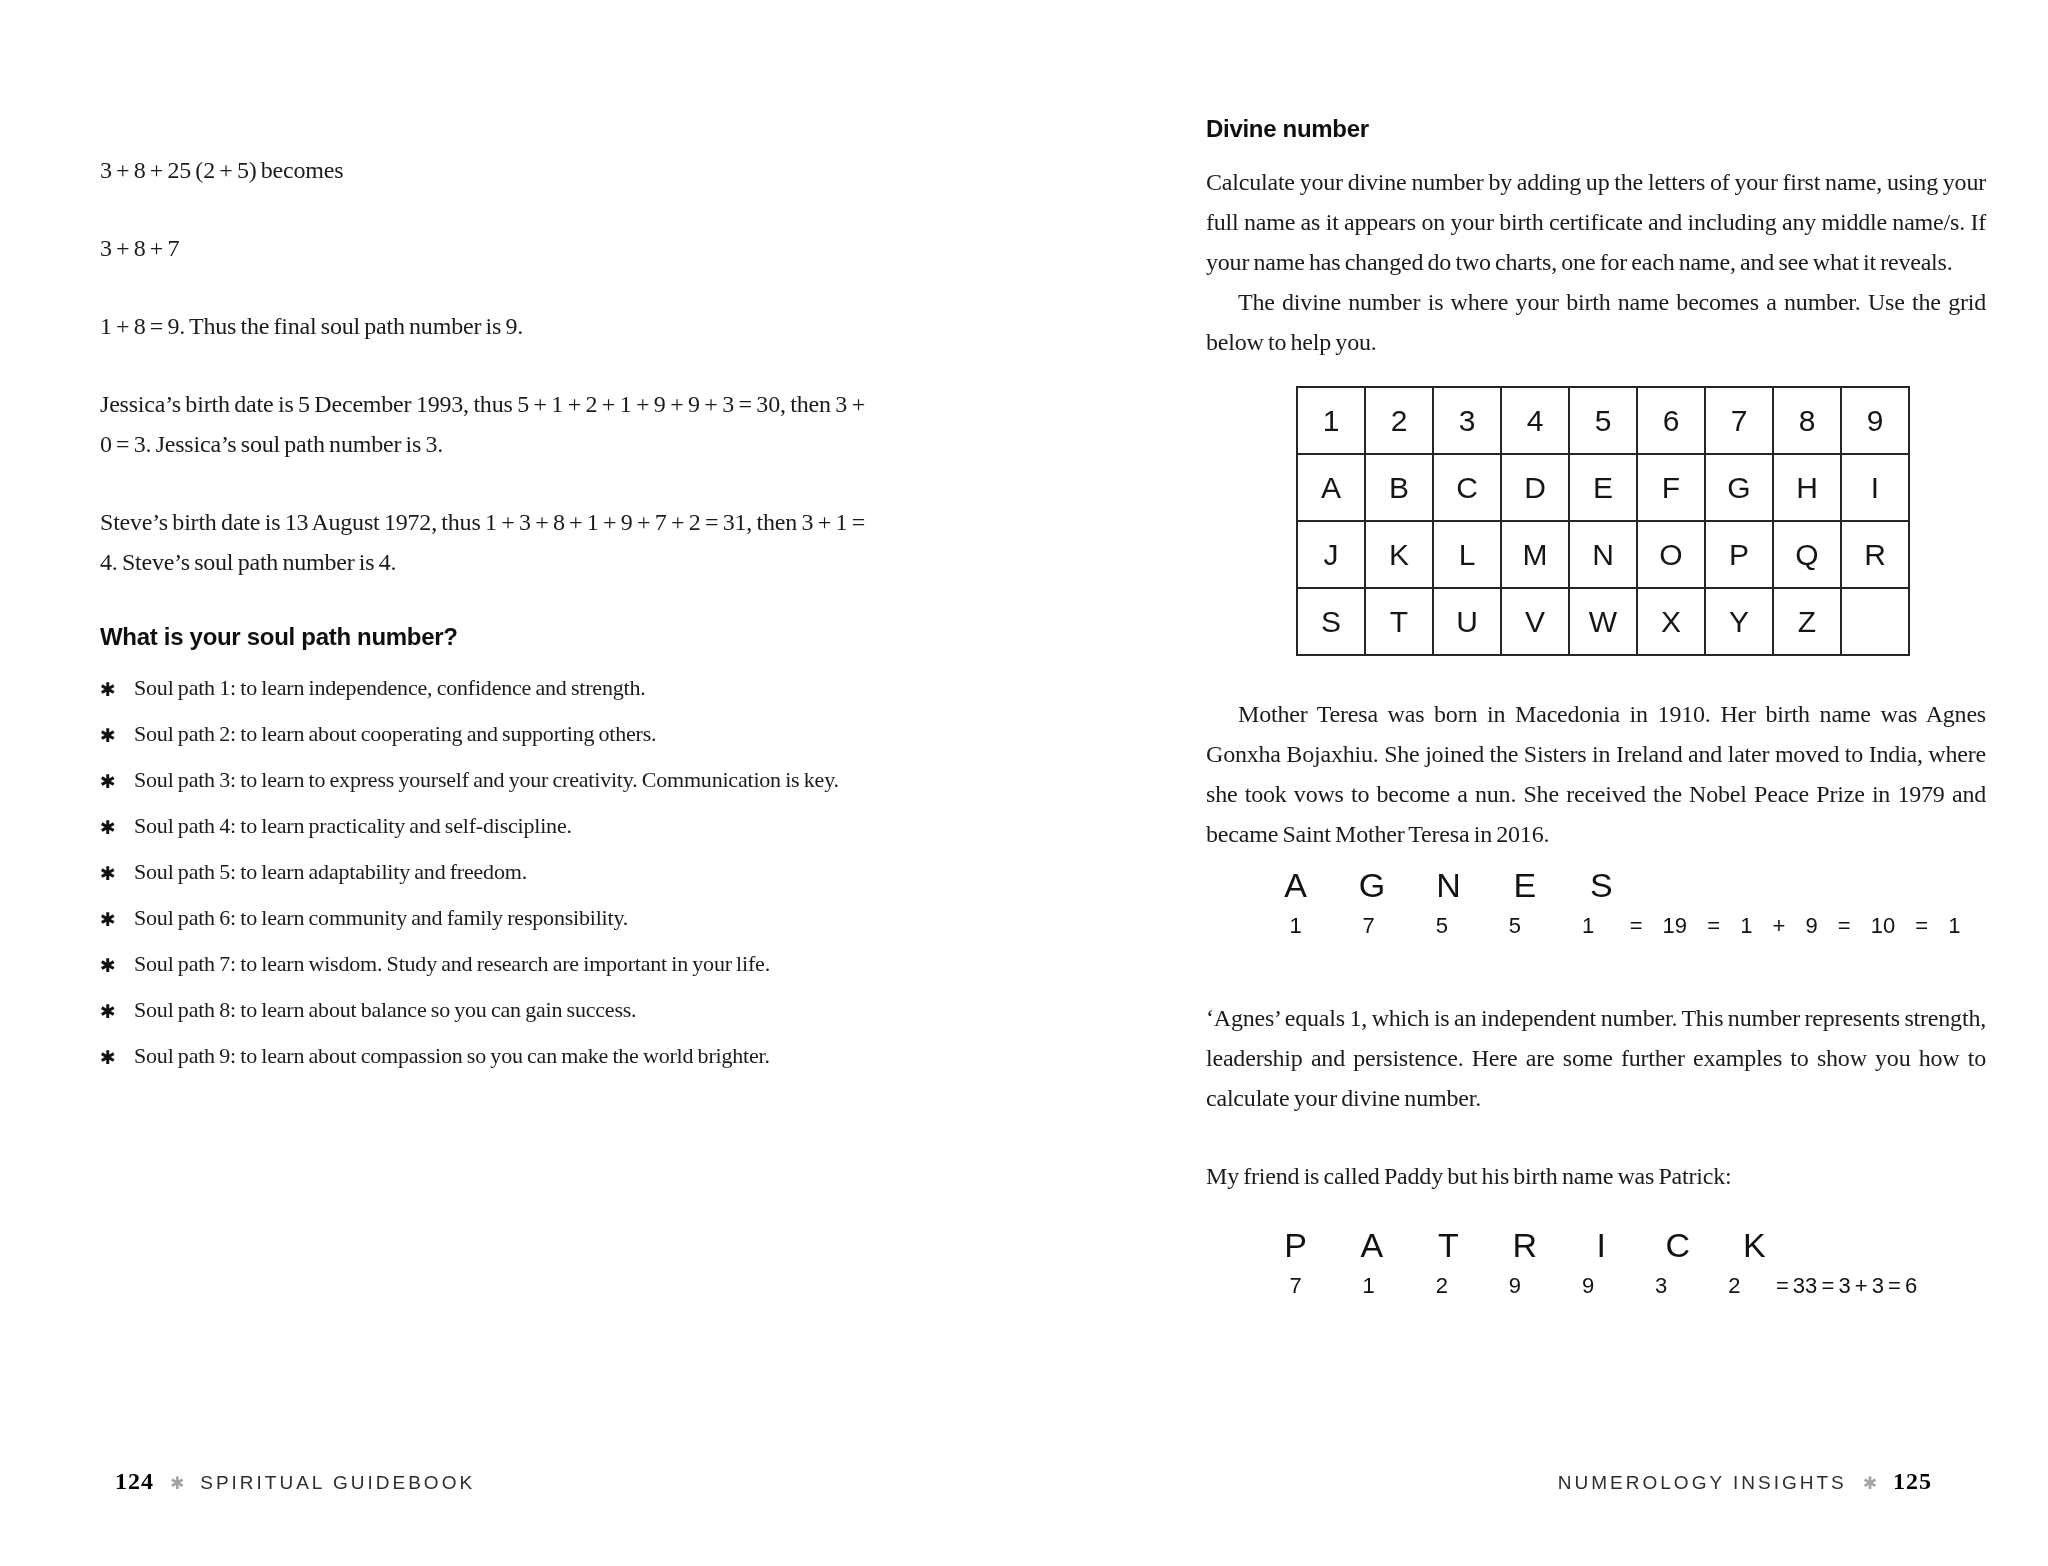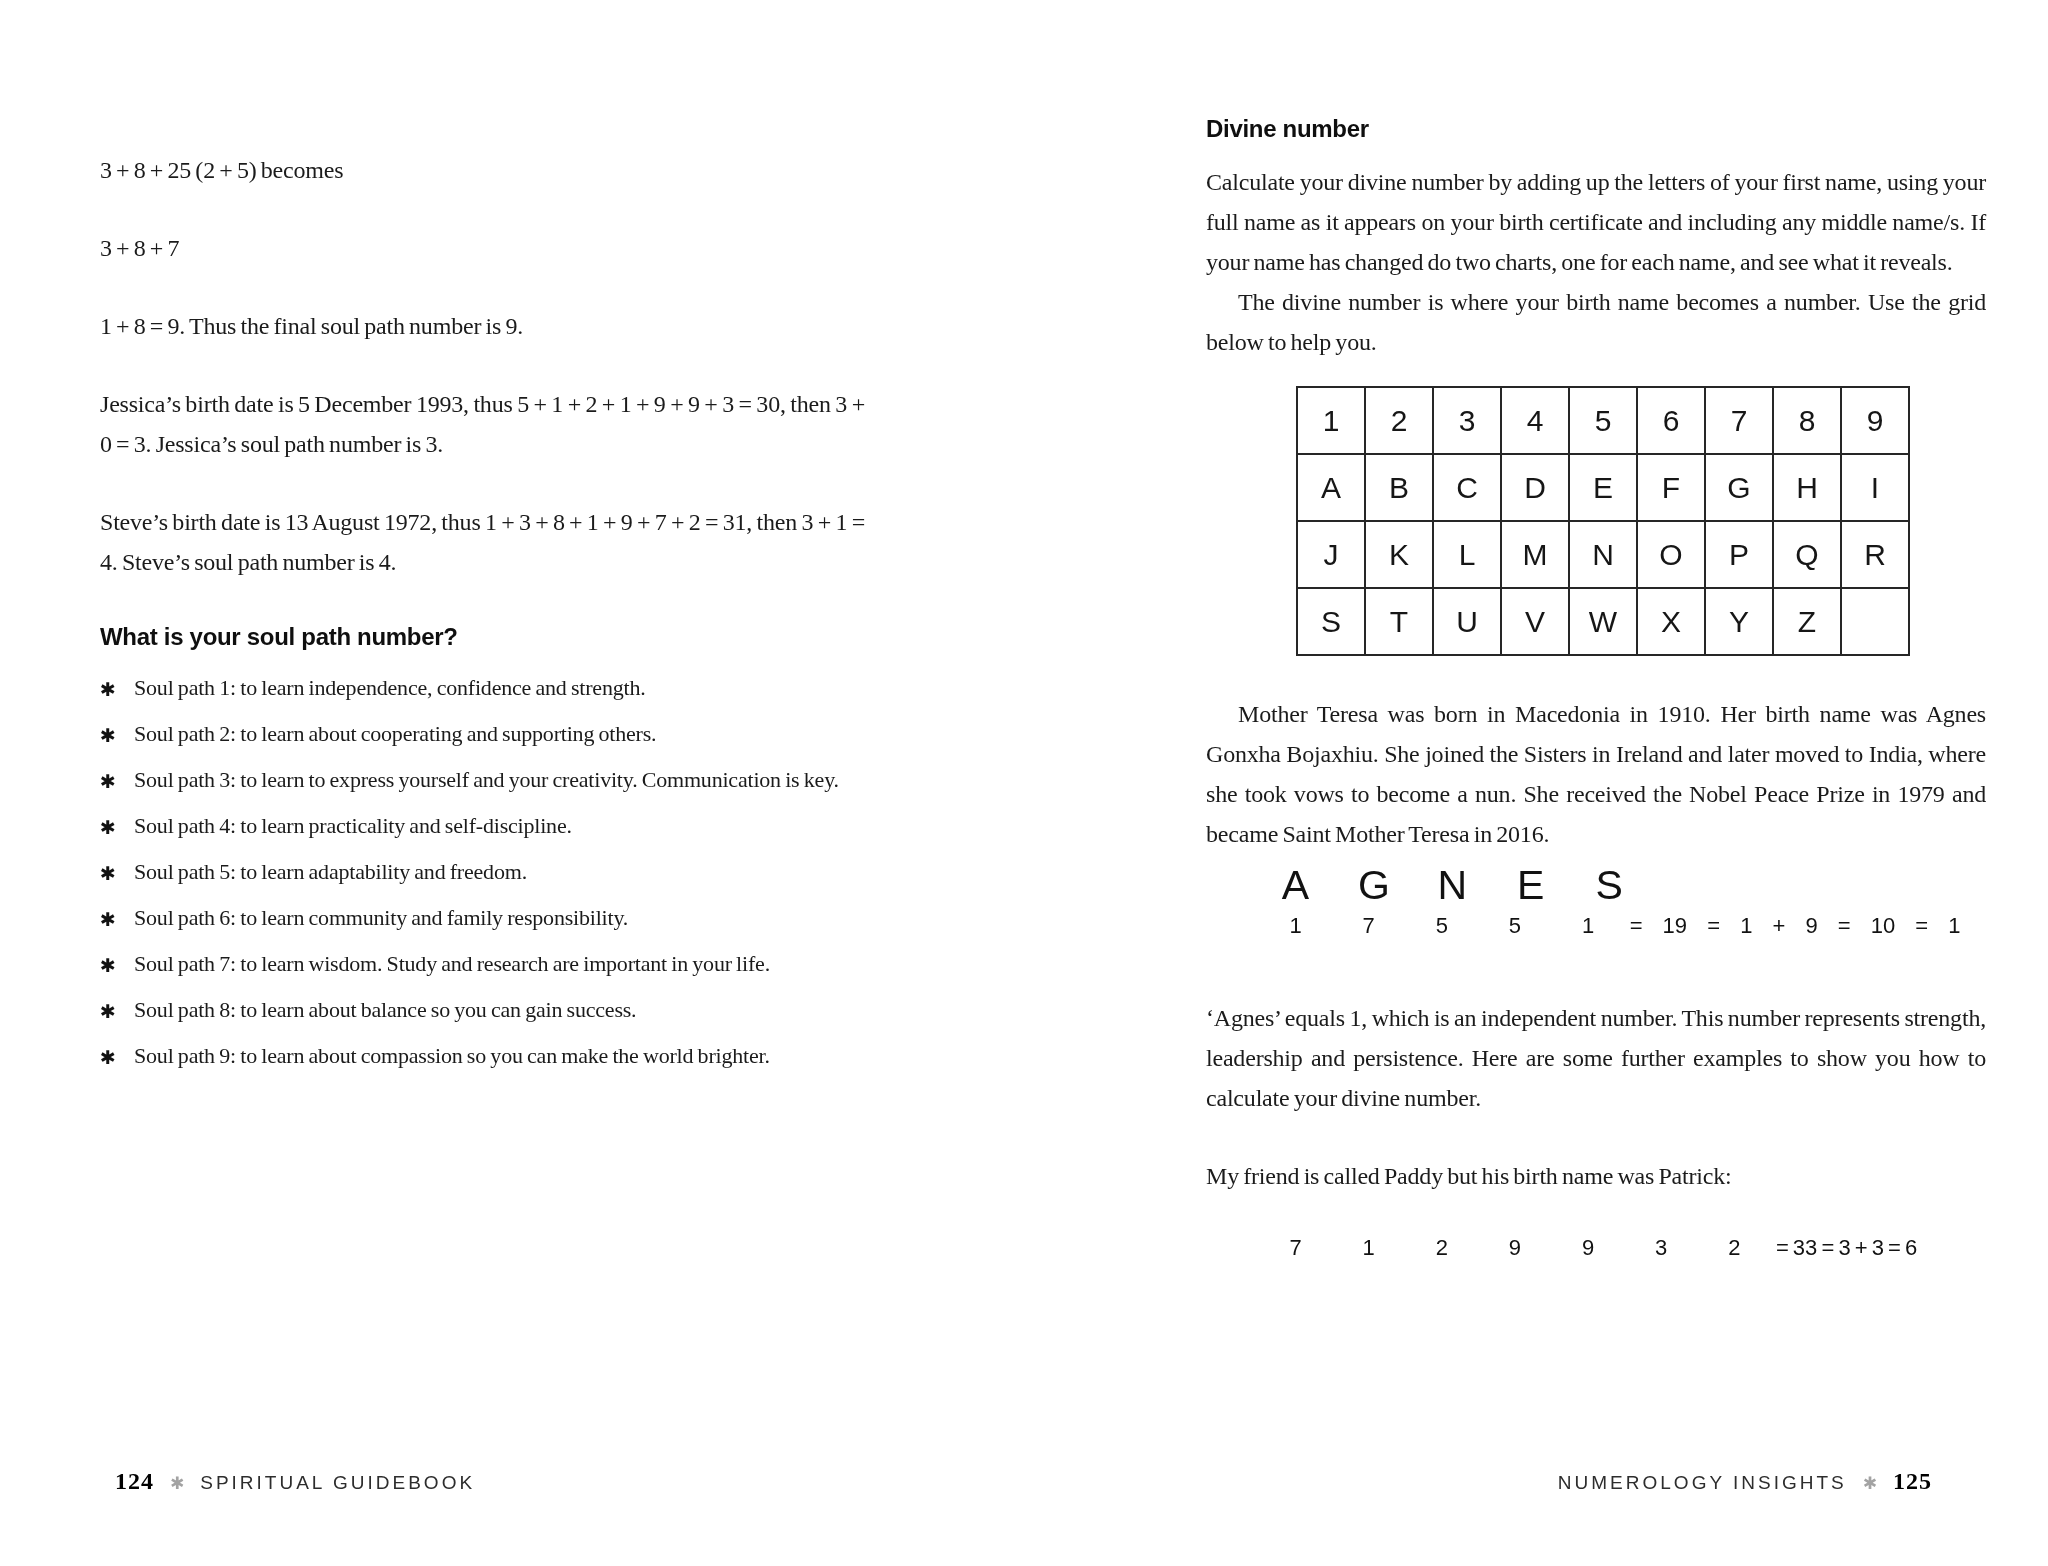--- a/index.html
+++ b/index.html
@@ -80,21 +80,21 @@
     color: #161616;
   }
 
   .after-grid { margin-top: 38px; }
 
   
   .calc { margin-left: 56px; font-family: "Liberation Sans", sans-serif; color: #121212; }
   .calc-agnes { margin-top: 12px; }
   .calc-patrick { margin-top: 30px; }
   .calc-row { white-space: nowrap; }
-  .calc-row.letters { line-height: 38px; font-size: 41px; }
+  .calc-row.letters { line-height: 38px; font-size: 34px; }
   .calc-row.numbers { line-height: 44px; font-size: 22px; }
   .calc .cell { display: inline-block; width: 67px; text-align: center; }
   .calc .eq { display: inline-block; margin-left: 2px; }
   .calc-agnes .eq { word-spacing: 14px; }
   .calc-patrick .eq { word-spacing: -2px; }
 
   .para-agnes { margin-top: 50px; }
   .para-paddy { margin-top: 38px; }
 
   
@@ -224,20 +224,29 @@
         <span class="cell">1</span>
         <span class="eq">= 19 = 1 + 9 = 10 = 1</span>
       </div>
     </div>
 
     <p class="body para para-agnes">‘Agnes’ equals 1, which is an independent number. This number represents strength, leadership and persistence. Here are some further examples to show you how to calculate your divine number.</p>
 
     <p class="body para-paddy">My friend is called Paddy but his birth name was Patrick:</p>
 
     <div class="calc calc-patrick">
+      <div class="calc-row letters">
+        <span class="cell">P</span>
+        <span class="cell">A</span>
+        <span class="cell">T</span>
+        <span class="cell">R</span>
+        <span class="cell">I</span>
+        <span class="cell">C</span>
+        <span class="cell">K</span>
+      </div>
       <div class="calc-row numbers">
         <span class="cell">7</span>
         <span class="cell">1</span>
         <span class="cell">2</span>
         <span class="cell">9</span>
         <span class="cell">9</span>
         <span class="cell">3</span>
         <span class="cell">2</span>
         <span class="eq">= 33 = 3 + 3 = 6</span>
       </div>

